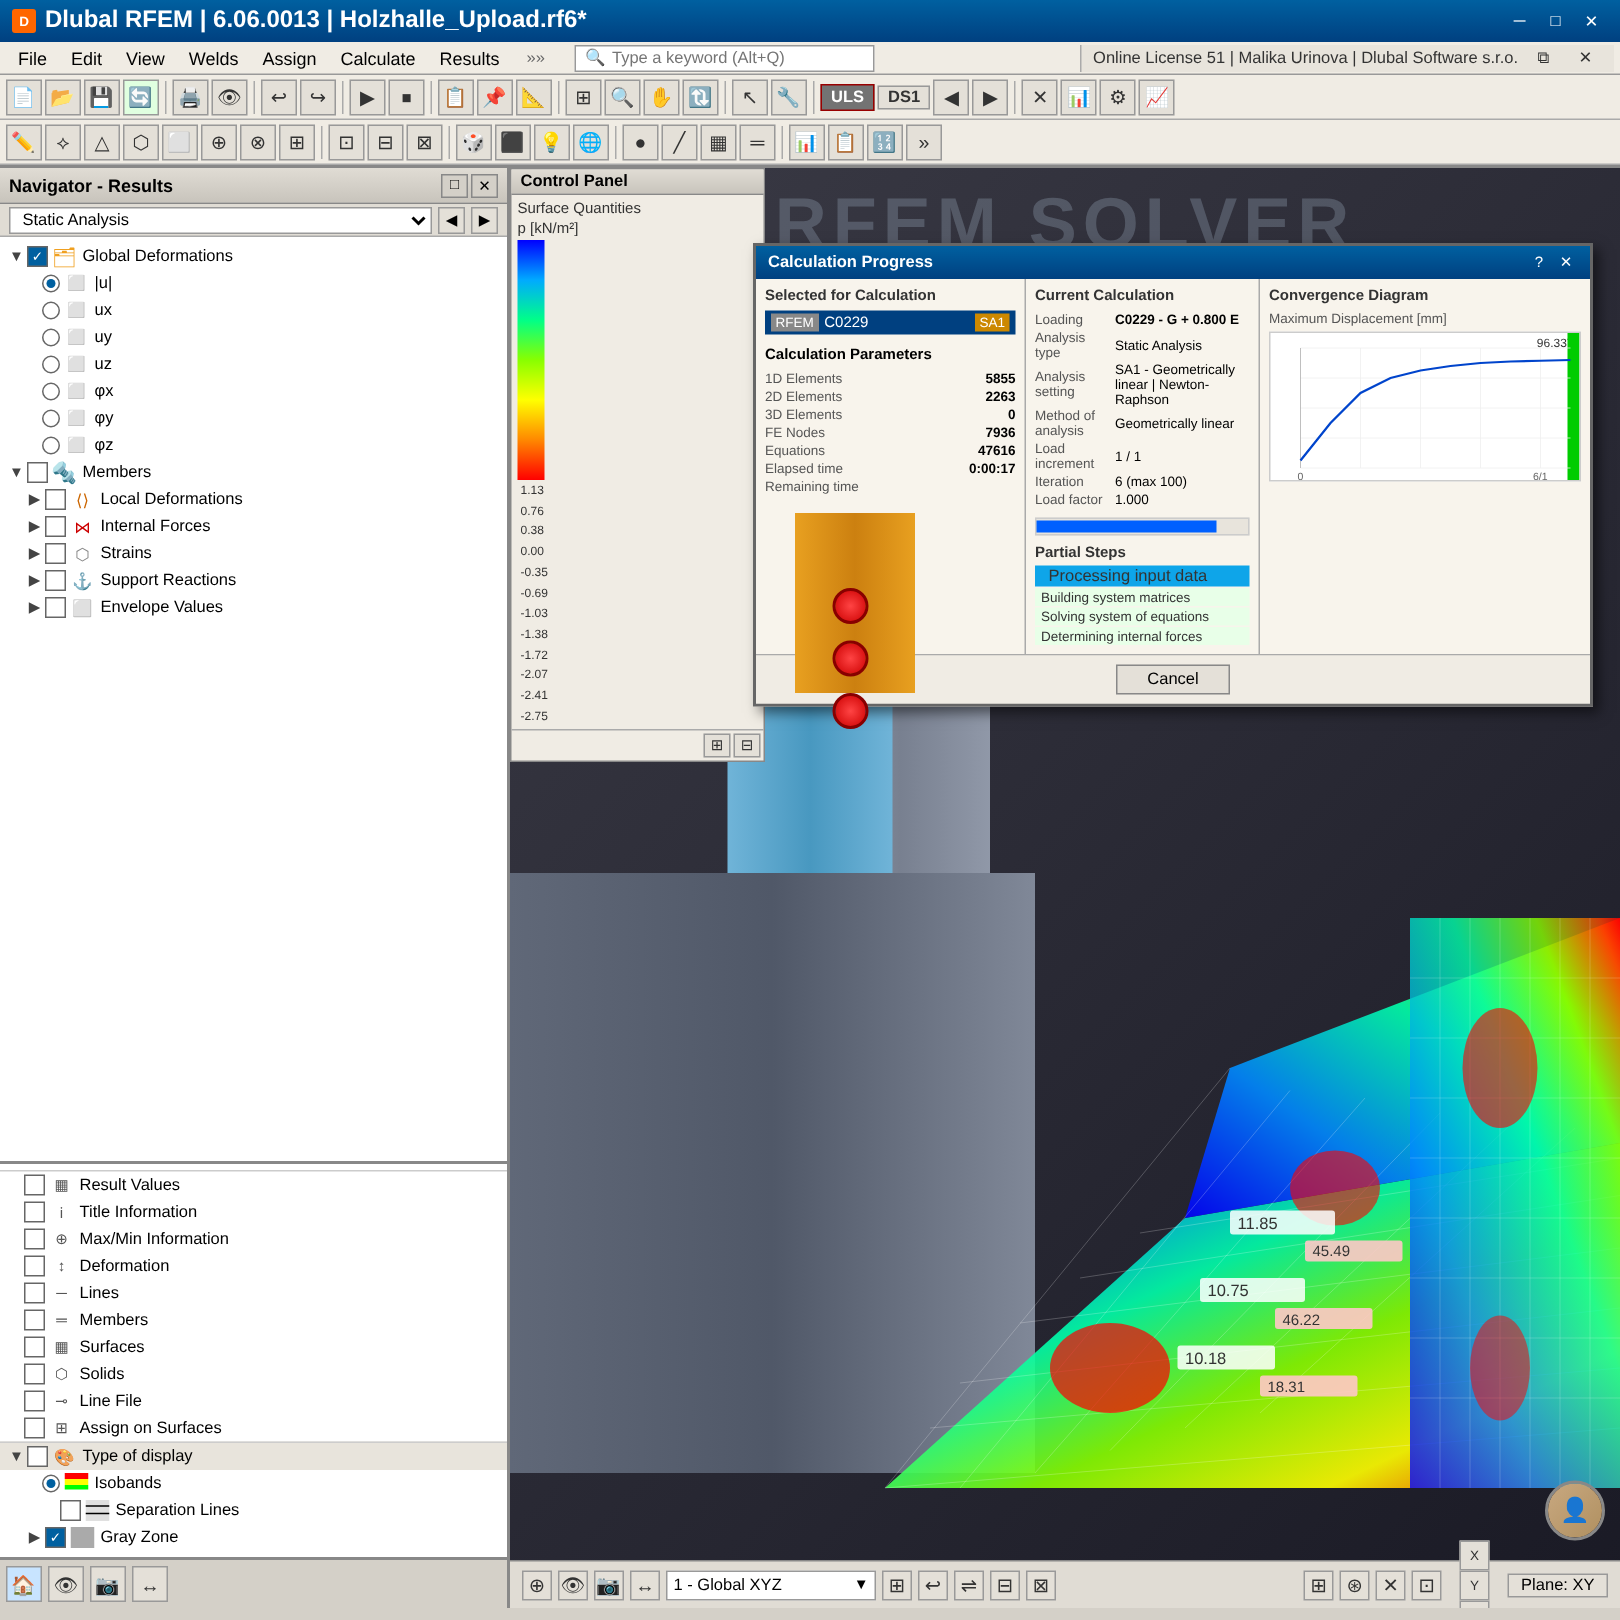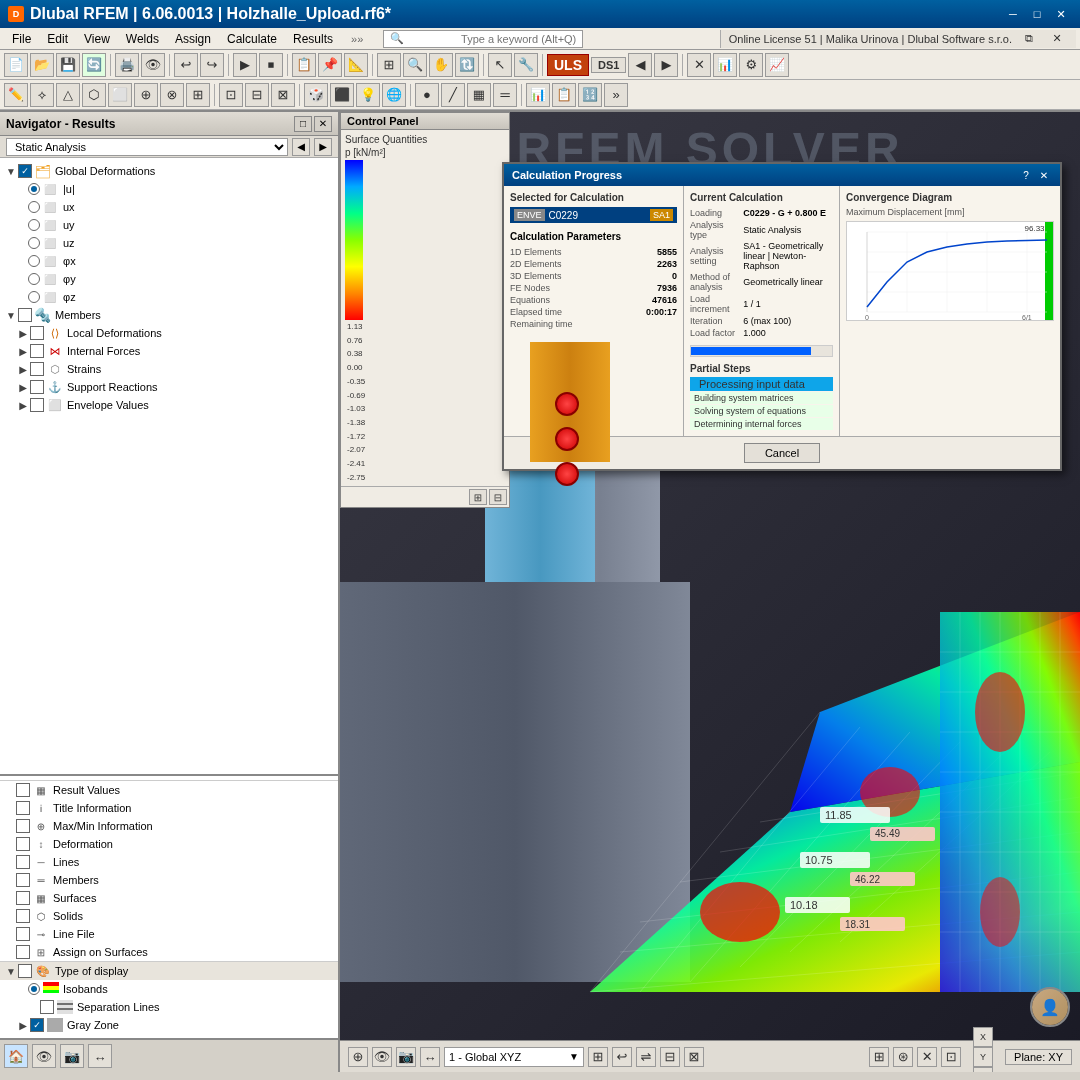--- a/index.html
+++ b/index.html
@@ -12,29 +12,29 @@
     .title-bar-text { font-size: 16px; font-weight: 600; }
     .title-bar-controls { display: flex; gap: 2px; }
     .title-btn { width: 22px; height: 18px; background: transparent; border: none; color: white; cursor: pointer; font-size: 11px; display: flex; align-items: center; justify-content: center; }
 
     
     .menu-bar { background: #f0ece4; height: 22px; display: flex; align-items: center; padding: 0 4px; border-bottom: 1px solid #999; }
     .menu-item { padding: 2px 8px; cursor: pointer; font-size: 12px; color: #000; }
 
     
     .menu-search { margin-left: 20px; display: flex; align-items: center; background: white; border: 1px solid #999; padding: 1px 6px; height: 18px; width: 200px; }
-    .menu-search input { border: none; outline: none; font-size: 11px; width: 100%; color: #666; text-align: right; }
+    .menu-search input { border: none; outline: none; font-size: 11px; width: 100%; color: #666; }
 
     
     .toolbar { background: #f0ece4; border-bottom: 1px solid #aaa; display: flex; align-items: center; padding: 2px 4px; gap: 2px; flex-wrap: wrap; min-height: 30px; }
     .tb-btn { width: 24px; height: 24px; background: #e4e0d8; border: 1px solid #999; cursor: pointer; display: flex; align-items: center; justify-content: center; font-size: 13px; color: #333; }
     .tb-sep { width: 1px; height: 22px; background: #aaa; margin: 0 2px; }
 
     
-    .uls-badge { background: #c2410c; color: white; font-size: 14px; font-weight: bold; padding: 2px 6px; border: 1px solid #990000; }
+    .uls-badge { background: #737373; color: white; font-size: 11px; font-weight: bold; padding: 2px 6px; border: 1px solid #990000; }
 
     
     .main-area { display: flex; height: calc(1080px - 120px); }
 
     
     .nav-panel { width: 340px; background: #f0ece4; border-right: 2px solid #888; display: flex; flex-direction: column; flex-shrink: 0; }
     .nav-header { background: linear-gradient(to bottom, #e0dcd4, #c8c4bc); border-bottom: 1px solid #888; padding: 3px 6px; display: flex; align-items: center; justify-content: space-between; height: 24px; }
     .nav-title { font-size: 12px; font-weight: 600; color: #000; }
     .nav-controls { display: flex; gap: 2px; }
     .nav-ctrl-btn { width: 18px; height: 16px; background: #d4d0c8; border: 1px solid #888; cursor: pointer; display: flex; align-items: center; justify-content: center; font-size: 10px; }
@@ -592,21 +592,21 @@
         <div class="dialog-controls">
           <button class="dialog-btn">?</button>
           <button class="dialog-btn">✕</button>
         </div>
       </div>
       <div style="display:flex; gap:0; border-bottom:1px solid #aaa;">
 
         <div style="width:180px; padding:6px; border-right:1px solid #aaa; background:#f8f4ec;">
           <div style="font-size:10px; font-weight:bold; margin-bottom:4px; color:#333;">Selected for Calculation</div>
           <div style="background:#004080; color:white; padding:2px 4px; font-size:10px; margin-bottom:2px; display:flex; gap:4px; align-items:center;">
-            <span style="background:#888; padding:1px 3px; font-size:9px;">ENVE</span>
+            <span style="background:#888; padding:1px 3px; font-size:9px;">RFEM</span>
             <span>C0229</span>
             <span style="margin-left:auto; background:#cc8800; padding:1px 3px; font-size:9px;">SA1</span>
           </div>
 
           <div style="margin-top:8px; font-size:10px;">
             <div style="font-weight:bold; margin-bottom:4px; font-size:10px;">Calculation Parameters</div>
             <table style="font-size:9px; border-collapse:collapse; width:100%;">
               <tbody>
                   <tr>
                 <td style="padding:1px 0; color:#555;">1D Elements</td>

